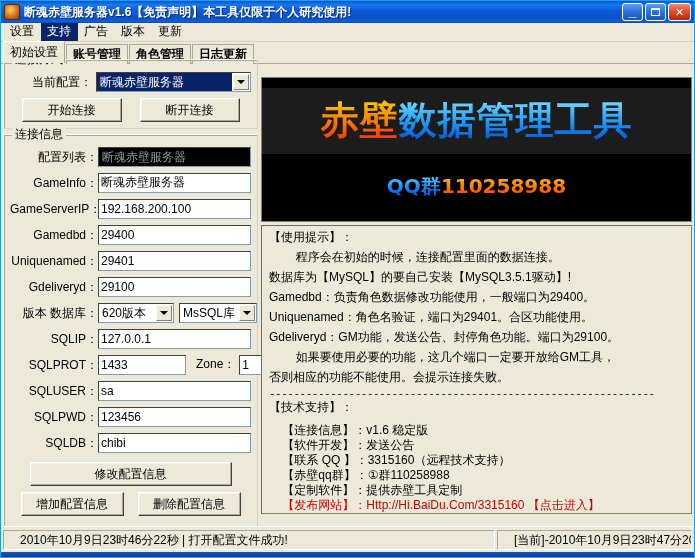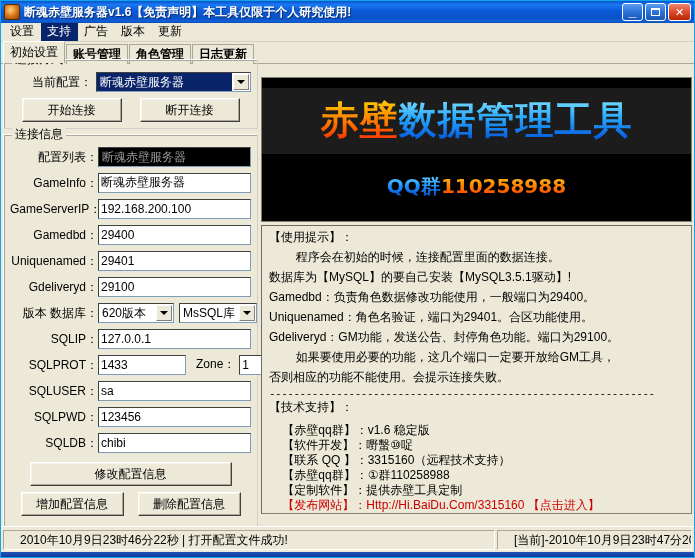--- a/index.html
+++ b/index.html
@@ -509,22 +509,22 @@
         <p>【使用提示】：</p>
         <p>        程序会在初始的时候，连接配置里面的数据连接。</p>
         <p>数据库为【MySQL】的要自己安装【MySQL3.5.1驱动】!</p>
         <p>Gamedbd：负责角色数据修改功能使用，一般端口为29400。</p>
         <p>Uniquenamed：角色名验证，端口为29401。合区功能使用。</p>
         <p>Gdeliveryd：GM功能，发送公告、封停角色功能。端口为29100。</p>
         <p>        如果要使用必要的功能，这几个端口一定要开放给GM工具，</p>
         <p>否则相应的功能不能使用。会提示连接失败。</p>
         <p class="rule">---------------------------------------------------------------</p>
         <p class="gap">【技术支持】：</p>
-        <p class="tight">    【赤壁qq群】：v1.6 稳定版</p>
-        <p class="tight">    【软件开发】：嘢蟿⑩哫</p>
+        <p class="tight">    【连接信息】：v1.6 稳定版</p>
+        <p class="tight">    【软件开发】：发送公告</p>
         <p class="tight">    【联系 QQ 】：3315160（远程技术支持）</p>
         <p class="tight">    【赤壁qq群】：①群110258988</p>
         <p class="tight">    【定制软件】：提供赤壁工具定制</p>
         <p class="tight red">    【发布网站】：Http://Hi.BaiDu.Com/3315160 【点击进入】</p>
       </div>
     </div>
   </div>
 
   <div class="statusbar">
     <div class="sb-cell sb-left">2010年10月9日23时46分22秒  |  打开配置文件成功!</div>

